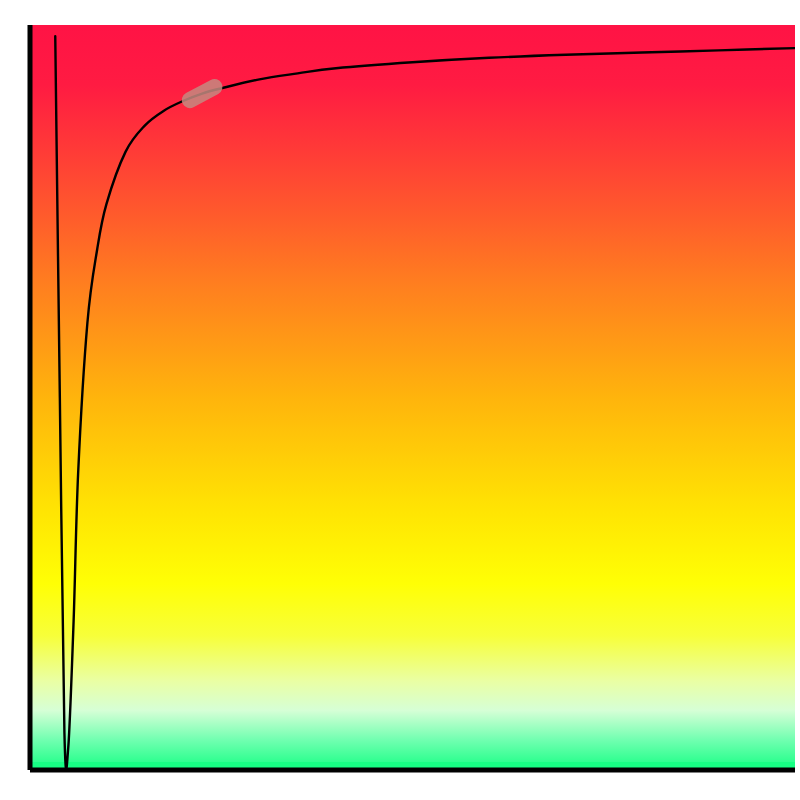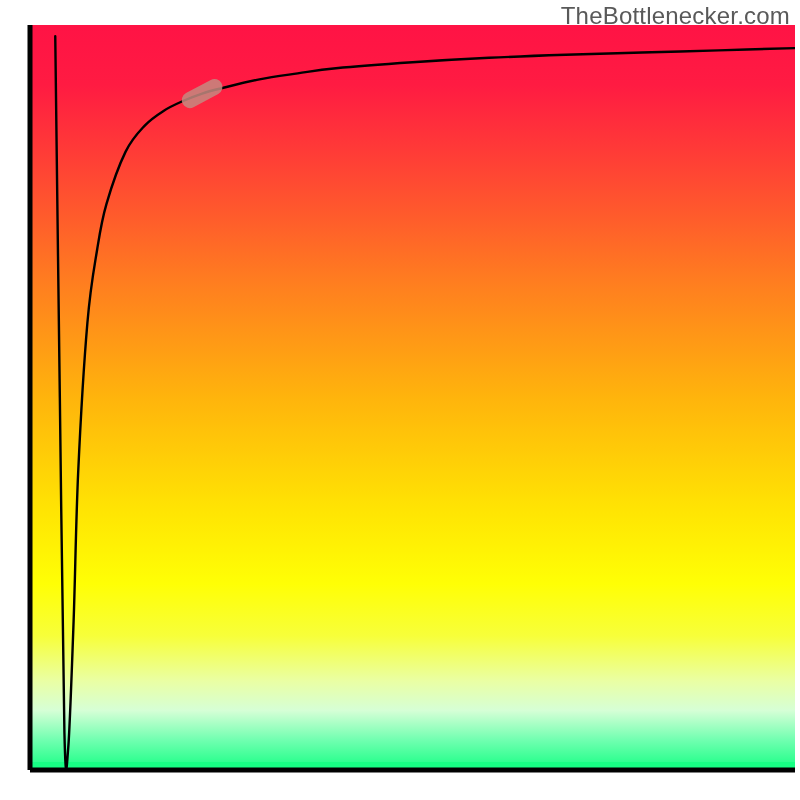--- a/index.html
+++ b/index.html
@@ -32,21 +32,20 @@
     left: 0;
     width: 800px;
     height: 800px;
     display: block;
   }
 </style>
 </head>
 <body>
 
 <div class="stage">
-  <div class="watermark">TheBottlenecker.com</div>
 
   <svg class="plot" viewBox="0 0 800 800">
     <defs>
       <linearGradient id="bg-grad" x1="0" y1="0" x2="0" y2="1">
           <stop offset="0%" stop-color="#ff1345"></stop>
           <stop offset="8%" stop-color="#ff1b42"></stop>
           <stop offset="20%" stop-color="#ff4633"></stop>
           <stop offset="35%" stop-color="#ff7f1f"></stop>
           <stop offset="50%" stop-color="#ffb40c"></stop>
           <stop offset="65%" stop-color="#ffe403"></stop>

